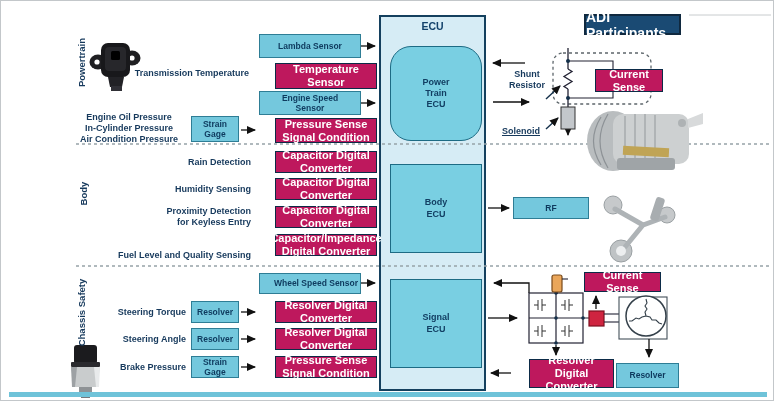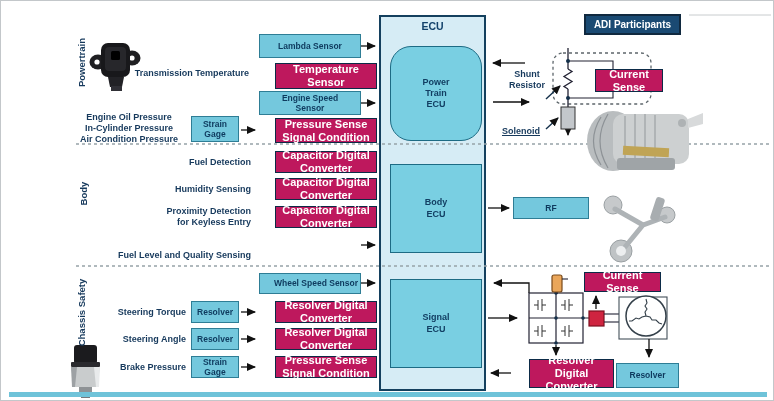--- a/index.html
+++ b/index.html
@@ -32,21 +32,21 @@
   .lbl{
     position:absolute;color:#16395c;font-weight:bold;font-size:9px;
     white-space:pre-line;z-index:2;line-height:1.22;
   }
   .vlabel{
     position:absolute;color:#16395c;font-weight:bold;font-size:9.5px;
     text-align:center;transform:rotate(-90deg);z-index:2;white-space:nowrap;
   }
   .adi{
     position:absolute;left:583px;top:13px;width:97px;height:21px;
-    background:#1a4a73;border:2px solid #10293f;color:#fff;font-size:10px;
+    background:#1a4a73;border:2px solid #10293f;color:#fff;font-size:14px;
     font-weight:bold;display:flex;align-items:center;justify-content:center;
     box-sizing:border-box;z-index:2;
   }
   .bottom-bar{position:absolute;left:8px;top:391px;width:758px;height:5px;background:#6fc3d9;z-index:2;}
 </style>
 </head>
 <body>
 
 <div class="stage">
 
@@ -209,32 +209,34 @@
 Sensor</div>
   <div class="box dark" style="left:258px;top:117px;width:102px;height:25px;">Pressure Sense
 Signal Condition</div>
 
   <div class="lbl" style="left:498px;top:68px;width:56px;text-align:center;">Shunt
 Resistor</div>
   <div class="lbl" style="left:494px;top:125px;width:52px;text-align:center;text-decoration:underline;">Solenoid</div>
   <div class="box dark" style="left:578px;top:68px;width:68px;height:23px;">Current Sense</div>
 
   <div class="vlabel" style="left:62px;top:187px;width:40px;">Body</div>
-  <div class="lbl" style="left:105px;top:156px;width:145px;text-align:right;">Fuel Detection</div>
+  <div class="lbl" style="left:105px;top:156px;width:145px;text-align:right;">Rain Detection</div>
   <div class="lbl" style="left:105px;top:183px;width:145px;text-align:right;">Humidity Sensing</div>
   <div class="lbl" style="left:105px;top:205px;width:145px;text-align:right;">Proximity Detection
 for Keyless Entry</div>
   <div class="lbl" style="left:105px;top:249px;width:145px;text-align:right;">Fuel Level and Quality Sensing</div>
 
   <div class="box dark" style="left:258px;top:150px;width:102px;height:22px;">Capacitor Digital
 Converter</div>
   <div class="box dark" style="left:258px;top:177px;width:102px;height:22px;">Capacitor Digital
 Converter</div>
   <div class="box dark" style="left:258px;top:205px;width:102px;height:22px;">Capacitor Digital
 Converter</div>
+  <div class="box dark" style="left:258px;top:233px;width:102px;height:22px;">Capacitor/Impedance
+Digital Converter</div>
 
   <div class="box light" style="left:512px;top:196px;width:76px;height:22px;">RF</div>
 
   <div class="vlabel" style="left:40px;top:306px;width:80px;">Chassis Safety</div>
   <div class="box light" style="left:258px;top:272px;width:102px;height:21px;padding-left:12px;">Wheel Speed Sensor</div>
 
   <div class="lbl" style="left:55px;top:306px;width:130px;text-align:right;">Steering Torque</div>
   <div class="lbl" style="left:55px;top:333px;width:130px;text-align:right;">Steering Angle</div>
   <div class="lbl" style="left:55px;top:361px;width:130px;text-align:right;">Brake Pressure</div>
 

